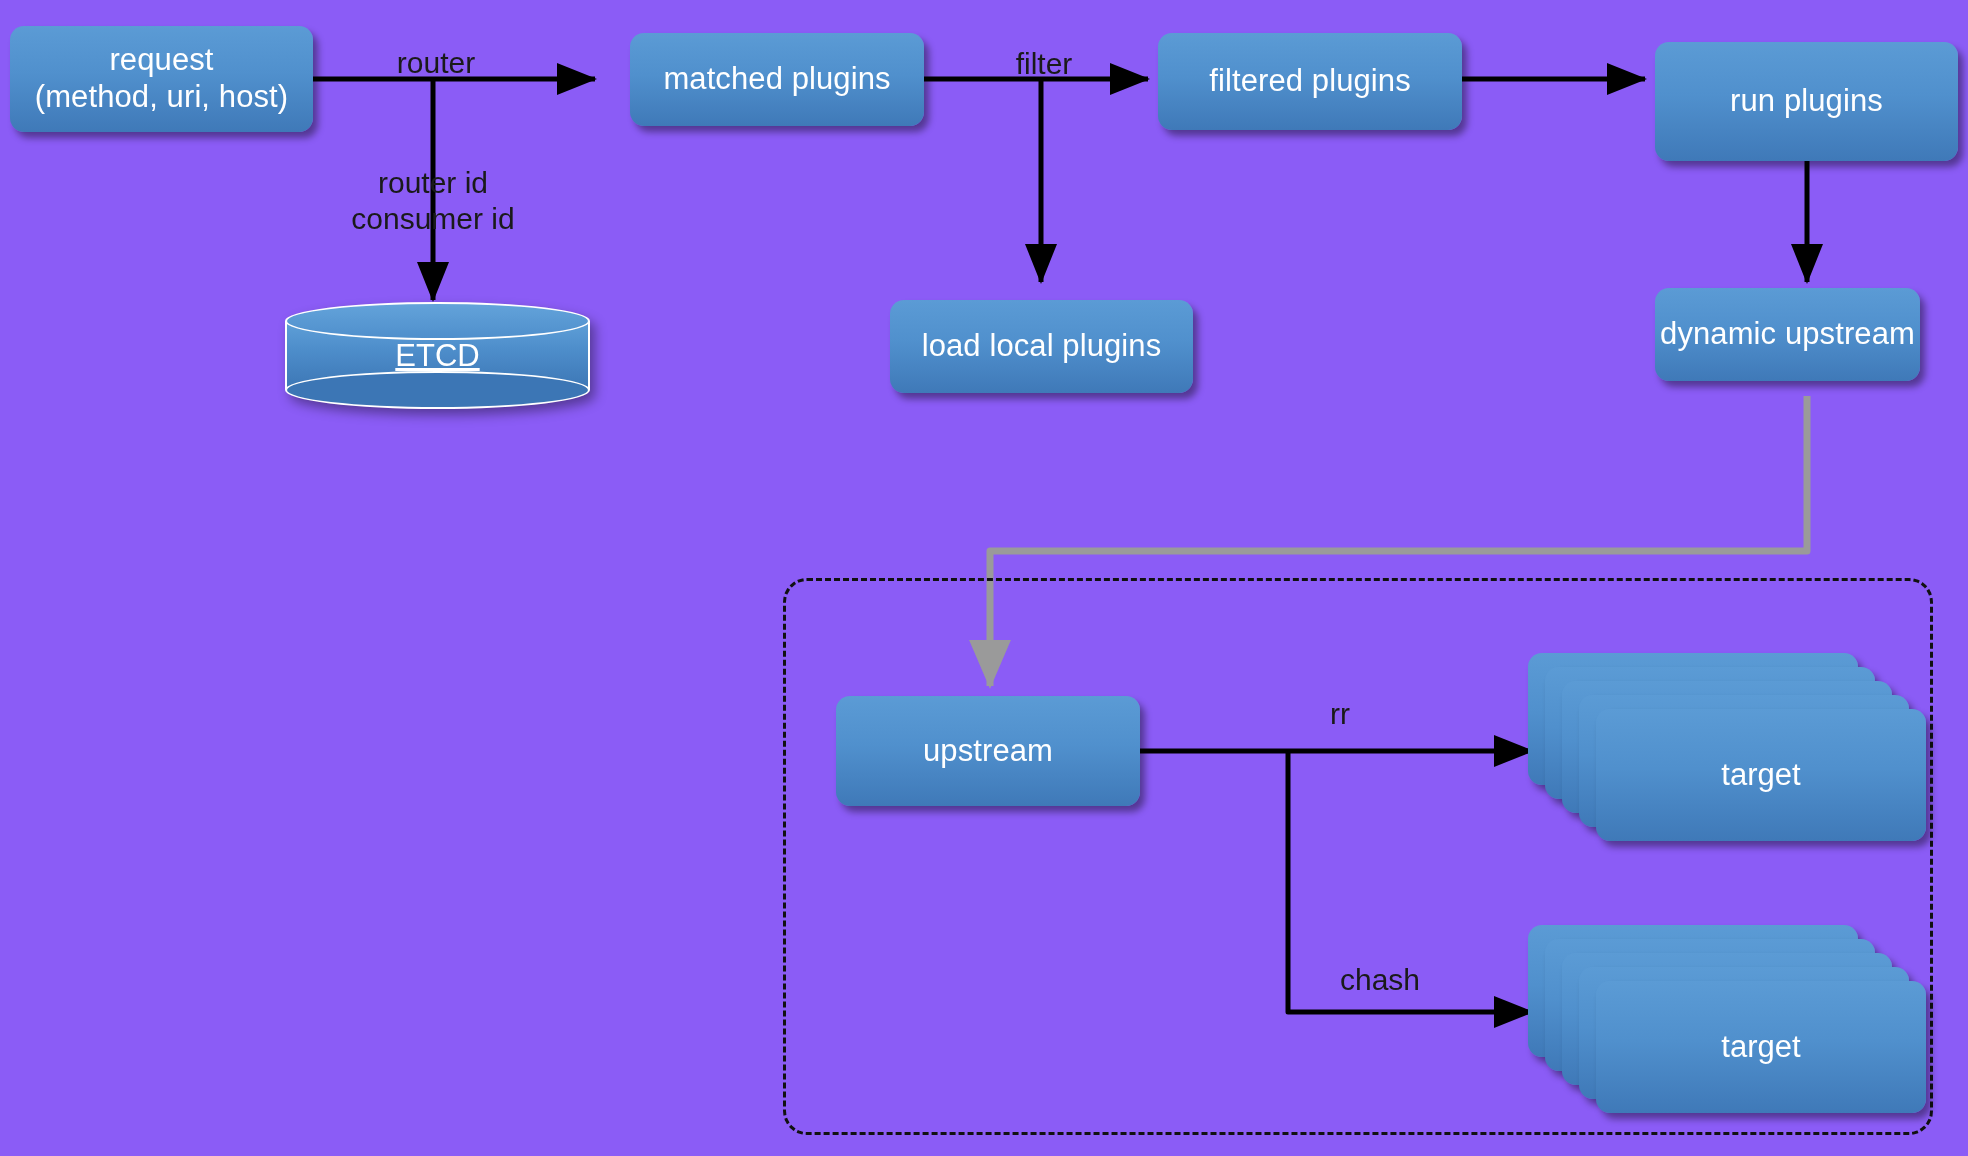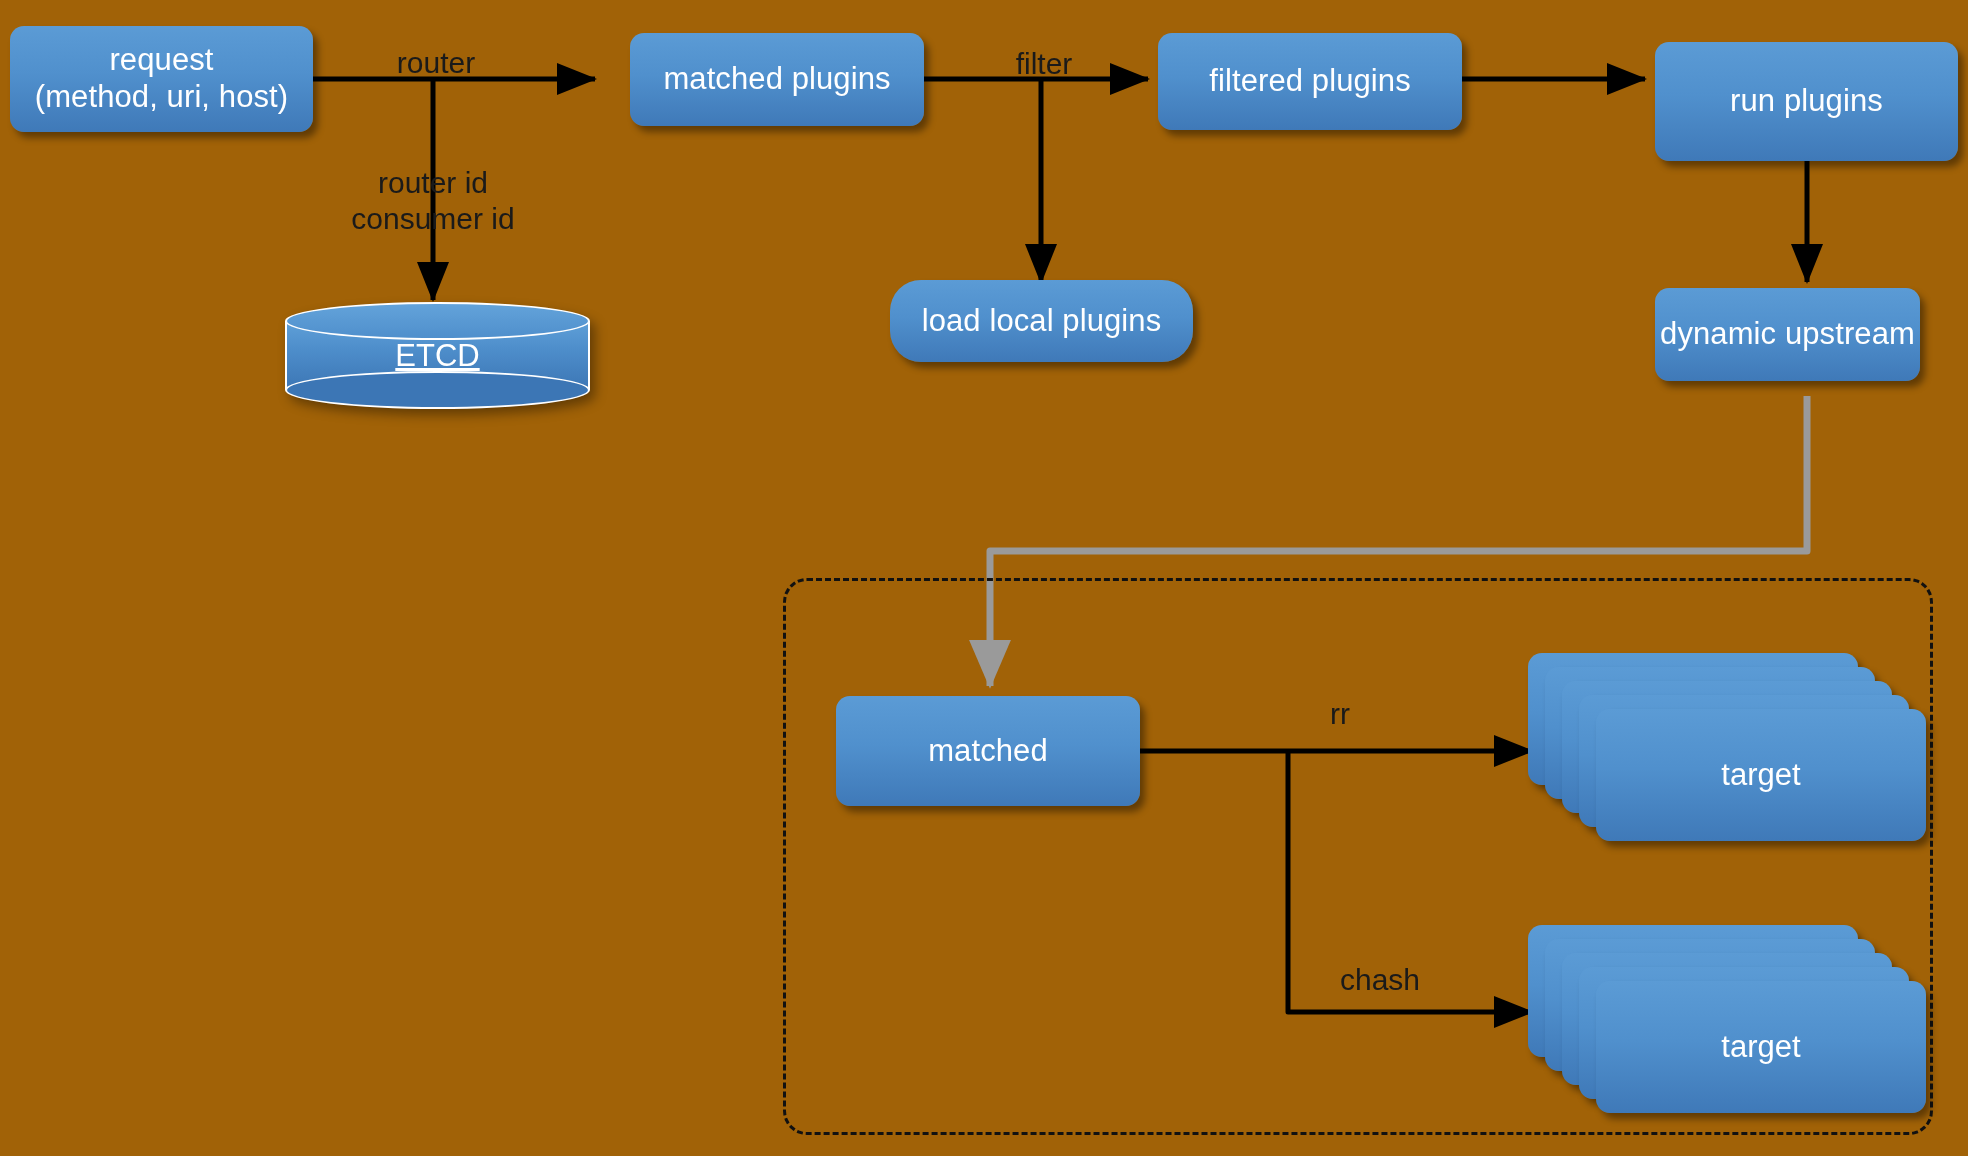--- a/index.html
+++ b/index.html
@@ -8,21 +8,21 @@
     padding: 0;
     background: #ffffff;
   }
   body {
     font-family: "Liberation Sans", sans-serif;
   }
   #canvas {
     position: relative;
     width: 1968px;
     height: 1156px;
-    background: #a16207;
+    background: #8b5cf6;
     overflow: hidden;
   }
   #edges {
     position: absolute;
     left: 0;
     top: 0;
     width: 1968px;
     height: 1156px;
     pointer-events: none;
   }
@@ -199,29 +199,29 @@
 
   <div class="cylinder" style="left:285px; top:302px; width:305px; height:107px;">
     <div class="cyl-body"></div>
     <div class="cyl-bottom"></div>
     <div class="cyl-top"></div>
     <div class="cyl-label">ETCD</div>
   </div>
 
   <div class="node" style="left:630px; top:33px; width:294px; height:93px;">matched plugins</div>
 
-  <div class="node" style="left:890px; top:280px; width:303px; height:82px;border-radius:31px;">load local plugins</div>
+  <div class="node" style="left:890px; top:300px; width:303px; height:93px;">load local plugins</div>
 
   <div class="node" style="left:1158px; top:33px; width:304px; height:97px;">filtered plugins</div>
 
   <div class="node" style="left:1655px; top:42px; width:303px; height:119px;">run plugins</div>
 
   <div class="node" style="left:1655px; top:288px; width:265px; height:93px;">dynamic upstream</div>
 
-  <div class="node" style="left:836px; top:696px; width:304px; height:110px;">matched</div>
+  <div class="node" style="left:836px; top:696px; width:304px; height:110px;">upstream</div>
 
   <div class="stack" style="left:1528px; top:653px; width:400px; height:185px;">
     <div class="layer" style="left:0px;   top:0px;   width:330px; height:132px;"></div>
     <div class="layer" style="left:17px;  top:14px;  width:330px; height:132px;"></div>
     <div class="layer" style="left:34px;  top:28px;  width:330px; height:132px;"></div>
     <div class="layer" style="left:51px;  top:42px;  width:330px; height:132px;"></div>
     <div class="layer front" style="left:68px; top:56px; width:330px; height:132px;">target</div>
   </div>
 
   <div class="stack" style="left:1528px; top:925px; width:400px; height:185px;">

